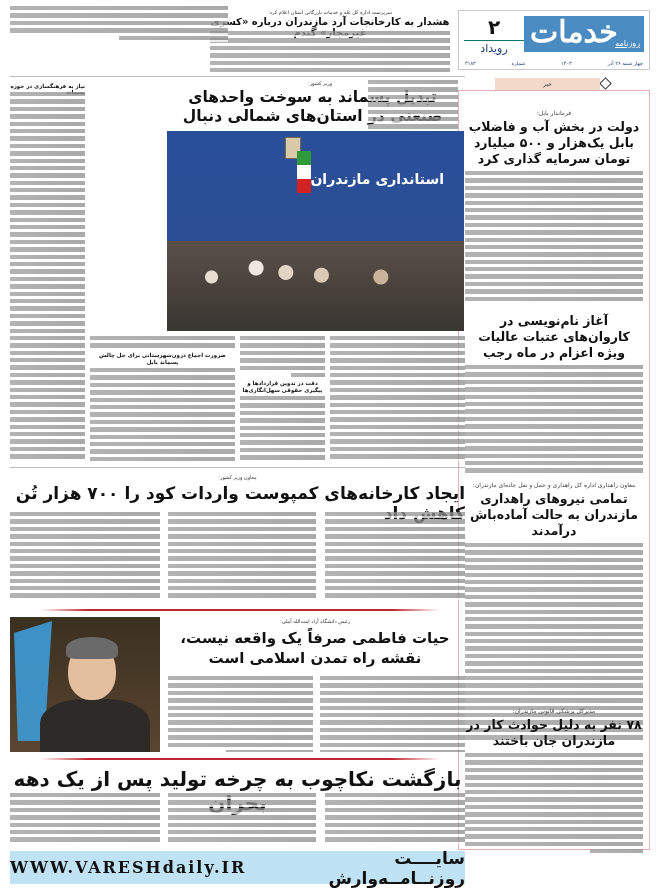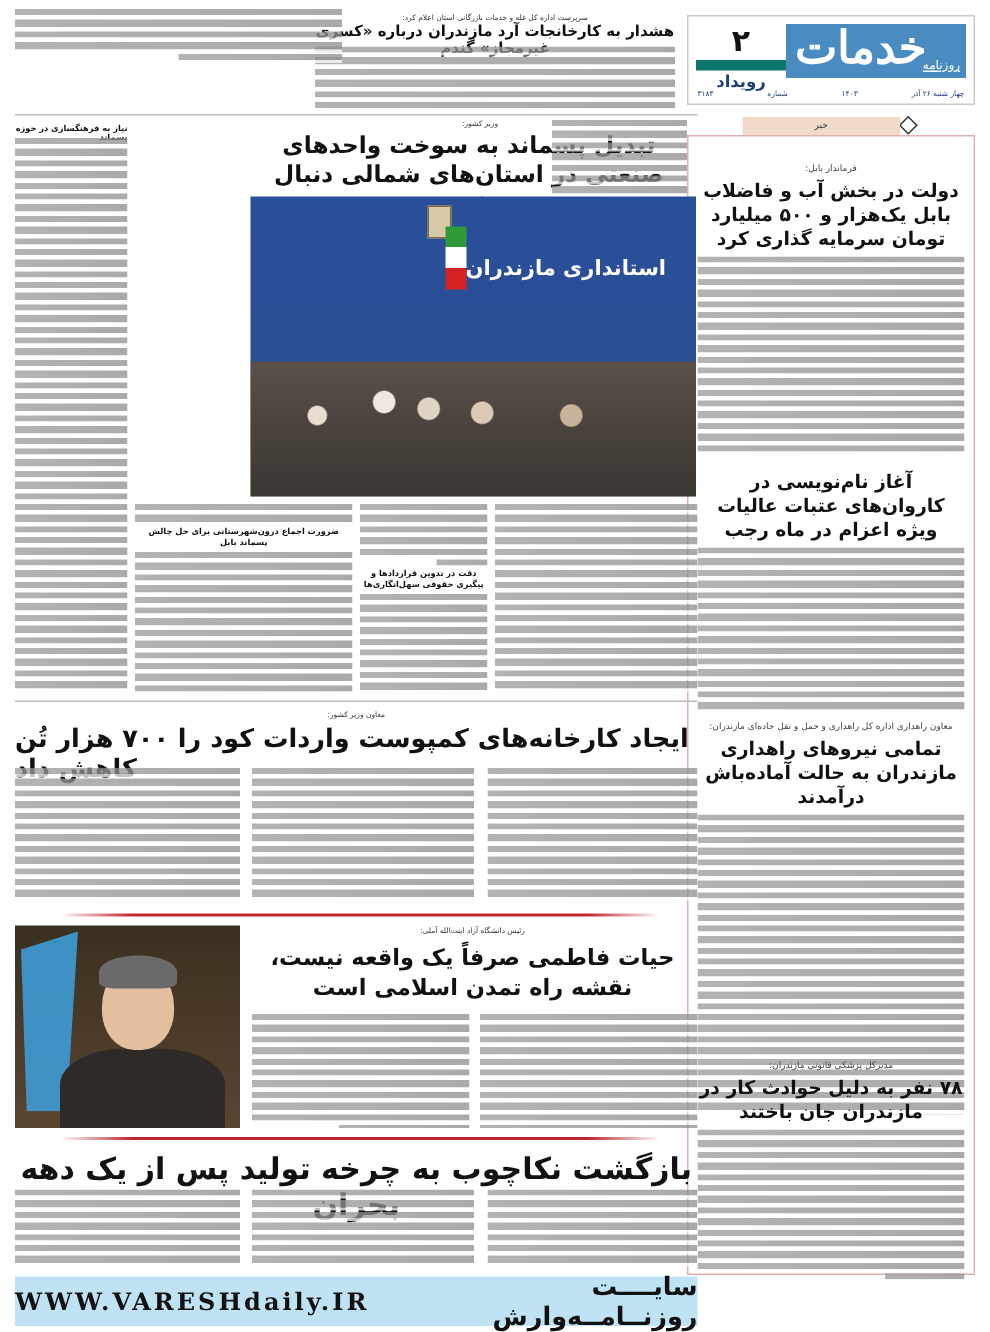--- a/index.html
+++ b/index.html
@@ -7,21 +7,21 @@
   .abs { position: absolute; }
   .txt { font-size: 4.2px; line-height: 6.4px; color: #333; text-align: justify; overflow: hidden; }
   .txt span.l { display:block; height:6.4px; border-bottom: 2.6px solid #fff; background: linear-gradient(90deg, #9a9a9a 0%, #8e8e8e 100%); margin-bottom: 1px; opacity: .75; }
   .kicker { font-size: 6px; color: #444; text-align: center; }
   
   #mast { right: 10px; top: 10px; width: 192px; height: 60px; border: 1px solid #c9c9c9; background: #fff; }
   #logo { position:absolute; right:5px; top:5px; width:120px; height:36px; background:#4a8cc1; color:#fff; }
   #logo .big { position:absolute; left:6px; top:-2px; font-size:30px; font-weight:bold; color:#fff; font-family:"DejaVu Serif", serif; }
   #logo .small { position:absolute; right:4px; bottom:4px; font-size:8px; color:#fff;text-decoration:underline; }
   #pg-num { position:absolute; left:5px; top:4px; width:60px; text-align:center; font-size:20px; font-weight:bold; color:#111; }
-  #section-name { position:absolute; left:5px; top:29px; width:60px; text-align:center; font-size:11px; font-weight:bold; color:#1d3f7a; border-top:7px solid #0f766e; padding-top:1px; }
+  #section-name { position:absolute; left:5px; top:29px; width:60px; text-align:center; font-size:11px; font-weight:normal; color:#1d3f7a; border-top:1px solid #0f766e; padding-top:1px; }
   #date-line { position:absolute; right:6px; bottom:3px; left:6px; font-size:5px; color:#1d3f7a; display:flex; justify-content:space-between; }
   
   #khabar-tab { right: 60px; top: 78px; width: 105px; height: 12px; background:#f2d9c9; font-size:6px; text-align:center; line-height:12px; color:#333; }
   #khabar-diamond { right: 50px; top: 79px; width: 9px; height: 9px; border:1px solid #333; transform: rotate(45deg); background:#fff; }
   #news-col { right: 10px; top: 90px; width: 192px; height: 760px; border: 1px solid #e1b0b0; background:#fff; }
   .nc-item { position:absolute; left:6px; right:6px; }
   .nc-head { font-size: 12.5px; line-height: 16px; font-weight: bold; color:#111; text-align:center; }
   
   #top-story-kicker { right: 210px; top: 9px; width: 240px; font-size:5px; text-align:center; color:#333; }
   #top-story-head { right: 210px; top: 16px; width: 240px; font-size: 10px; font-weight:bold; text-align:center; color:#111; }
@@ -30,21 +30,21 @@
   #photo { left: 167px; top: 131px; width: 297px; height: 200px; background: linear-gradient(180deg,#2a4f9a 0%, #2c4f93 60%, #4a4238 61%, #6a5a4a 100%); overflow:hidden; }
   #photo .sign { position:absolute; right:20px; top:40px; color:#fff; font-size:14px; font-weight:bold; }
   #photo .flag { position:absolute; left:130px; top:20px; width:14px; height:42px; background: linear-gradient(180deg,#2e9a3a 0 33%, #fff 33% 66%, #d42222 66% 100%); }
   #photo .portrait { position:absolute; left:118px; top:6px; width:16px; height:22px; background:#d8c9a8; border:1px solid #7a6a4a; }
   #photo .people { position:absolute; left:0; right:0; bottom:0; height:90px; background: radial-gradient(circle at 15% 40%, #e8ddd0 0 6px, transparent 7px), radial-gradient(circle at 30% 30%, #f0e8e0 0 7px, transparent 8px), radial-gradient(circle at 40% 35%, #e0d5c5 0 7px, transparent 8px), radial-gradient(circle at 52% 38%, #d9c9b5 0 7px, transparent 8px), radial-gradient(circle at 72% 40%, #c9b39a 0 7px, transparent 8px), linear-gradient(180deg, #5a5048 0%, #3a3632 100%); }
   
   .sep-red { height: 2px; background: linear-gradient(90deg, transparent 0%, #c0262f 12%, #c0262f 88%, transparent 100%); }
   .sep-gray { height: 1px; background:#bbb; }
   
   #compost-kicker { left:10px; top:474px; width:455px; font-size:5px; text-align:center; color:#333; }
-  #compost-head { left:10px; top:483px; width:455px; font-size:17px; font-weight:bold; text-align:left; color:#111; }
+  #compost-head { left:10px; top:483px; width:455px; font-size:17px; font-weight:bold; text-align:right; color:#111; }
   
   #fatemi-photo { left: 10px; top: 617px; width: 150px; height: 135px; background: linear-gradient(180deg, #3a3020 0%, #5a4530 100%); overflow:hidden; }
   #fatemi-photo .logo-blue { position:absolute; left:4px; top:4px; width:38px; height:120px; background:#3e9bd6; clip-path: polygon(0 10%, 100% 0, 80% 100%, 10% 100%); opacity:.9; }
   #fatemi-photo .face { position:absolute; left:58px; top:25px; width:48px; height:58px; border-radius:50% 50% 45% 45%; background:#e3bfa0; }
   #fatemi-photo .hair { position:absolute; left:56px; top:20px; width:52px; height:22px; border-radius:50% 50% 20% 20%; background:#6a6a6a; }
   #fatemi-photo .suit { position:absolute; left:30px; top:82px; width:110px; height:60px; border-radius: 40% 40% 0 0; background:#2e2a28; }
   #fatemi-kicker { left:165px; top:618px; width:300px; font-size:5px; text-align:center; color:#333; }
   #fatemi-head { left:165px; top:628px; width:300px; font-size:15px; line-height:20px; font-weight:bold; text-align:center; color:#111; }
   
   #wood-head { left:10px; top:767px; width:455px; font-size:20px; font-weight:bold; text-align:center; color:#111; }

